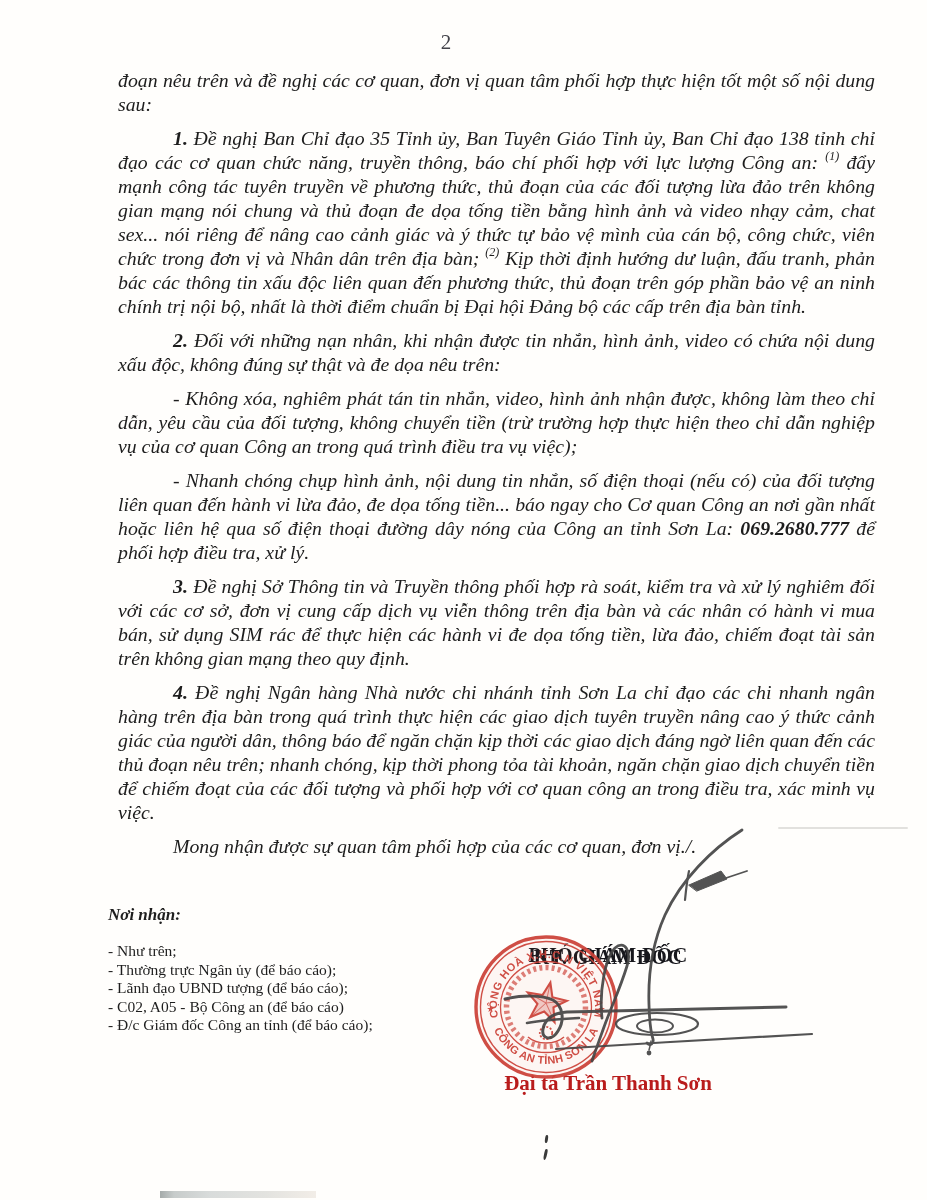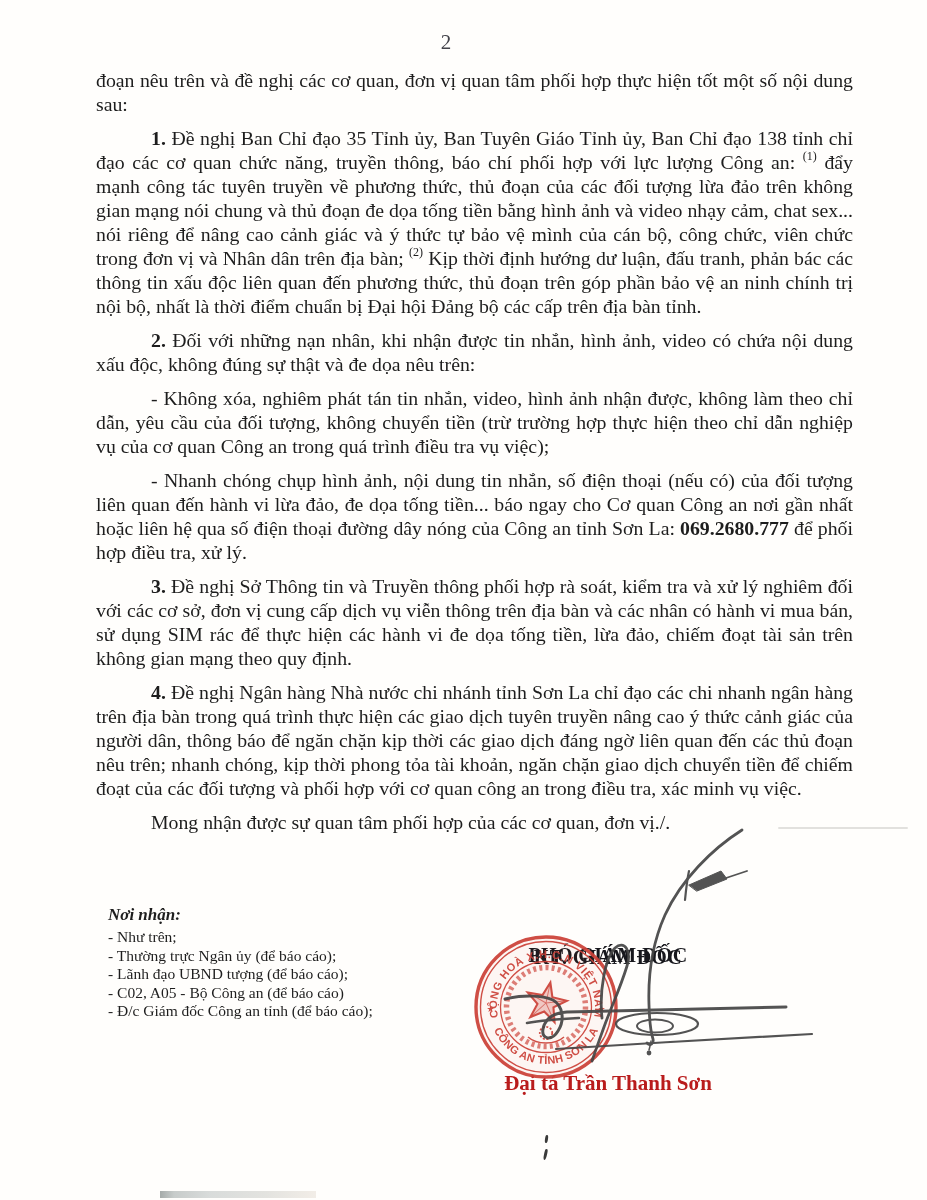--- a/index.html
+++ b/index.html
@@ -7,32 +7,32 @@
     position:relative;width:927px;height:1200px;margin:0 auto;
     background:#fffefc;overflow:hidden;
     font-family:"Liberation Serif","DejaVu Serif",serif;
     color:#1d1d1d;
   }
   .page-number{
     position:absolute;top:30px;left:0;width:892px;text-align:center;
     font-size:21px;color:#43434a;
   }
   .body-text{
-    position:absolute;left:96px;top:68px;width:757px;
-    font-size:19.8px;line-height:24px;text-align:justify;
+    position:absolute;left:118px;top:68px;width:757px;
+    font-size:19.8px;line-height:24px;text-align:justify;font-style:italic;
   }
   .para{margin:0 0 10px 0;text-indent:55px;}
   .para.no-indent{text-indent:0;}
   .b{font-weight:bold;}
   sup.fn{font-size:12px;line-height:0;position:relative;top:-1px;}
   .footer-left{
     position:absolute;left:108px;top:906px;width:330px;
     font-size:15.5px;line-height:18.4px;color:#1e1e1e;
   }
-  .footer-left .title{font-weight:bold;font-style:italic;font-size:17px;margin-bottom:4px;}
+  .footer-left .title{font-weight:bold;font-style:italic;font-size:17px;margin-bottom:18px;}
   .sig-title{
     position:absolute;left:427px;width:362px;text-align:center;
     font-weight:bold;font-size:20px;letter-spacing:.4px;color:#17171c;
   }
   .sig-title.l1{top:946px;}
   .sig-title.l2{top:929px;margin-top:15px;}
   .signer-name{
     position:absolute;left:427px;top:1071px;width:362px;text-align:center;
     font-weight:bold;font-size:21px;color:#b91c1c;
   }

